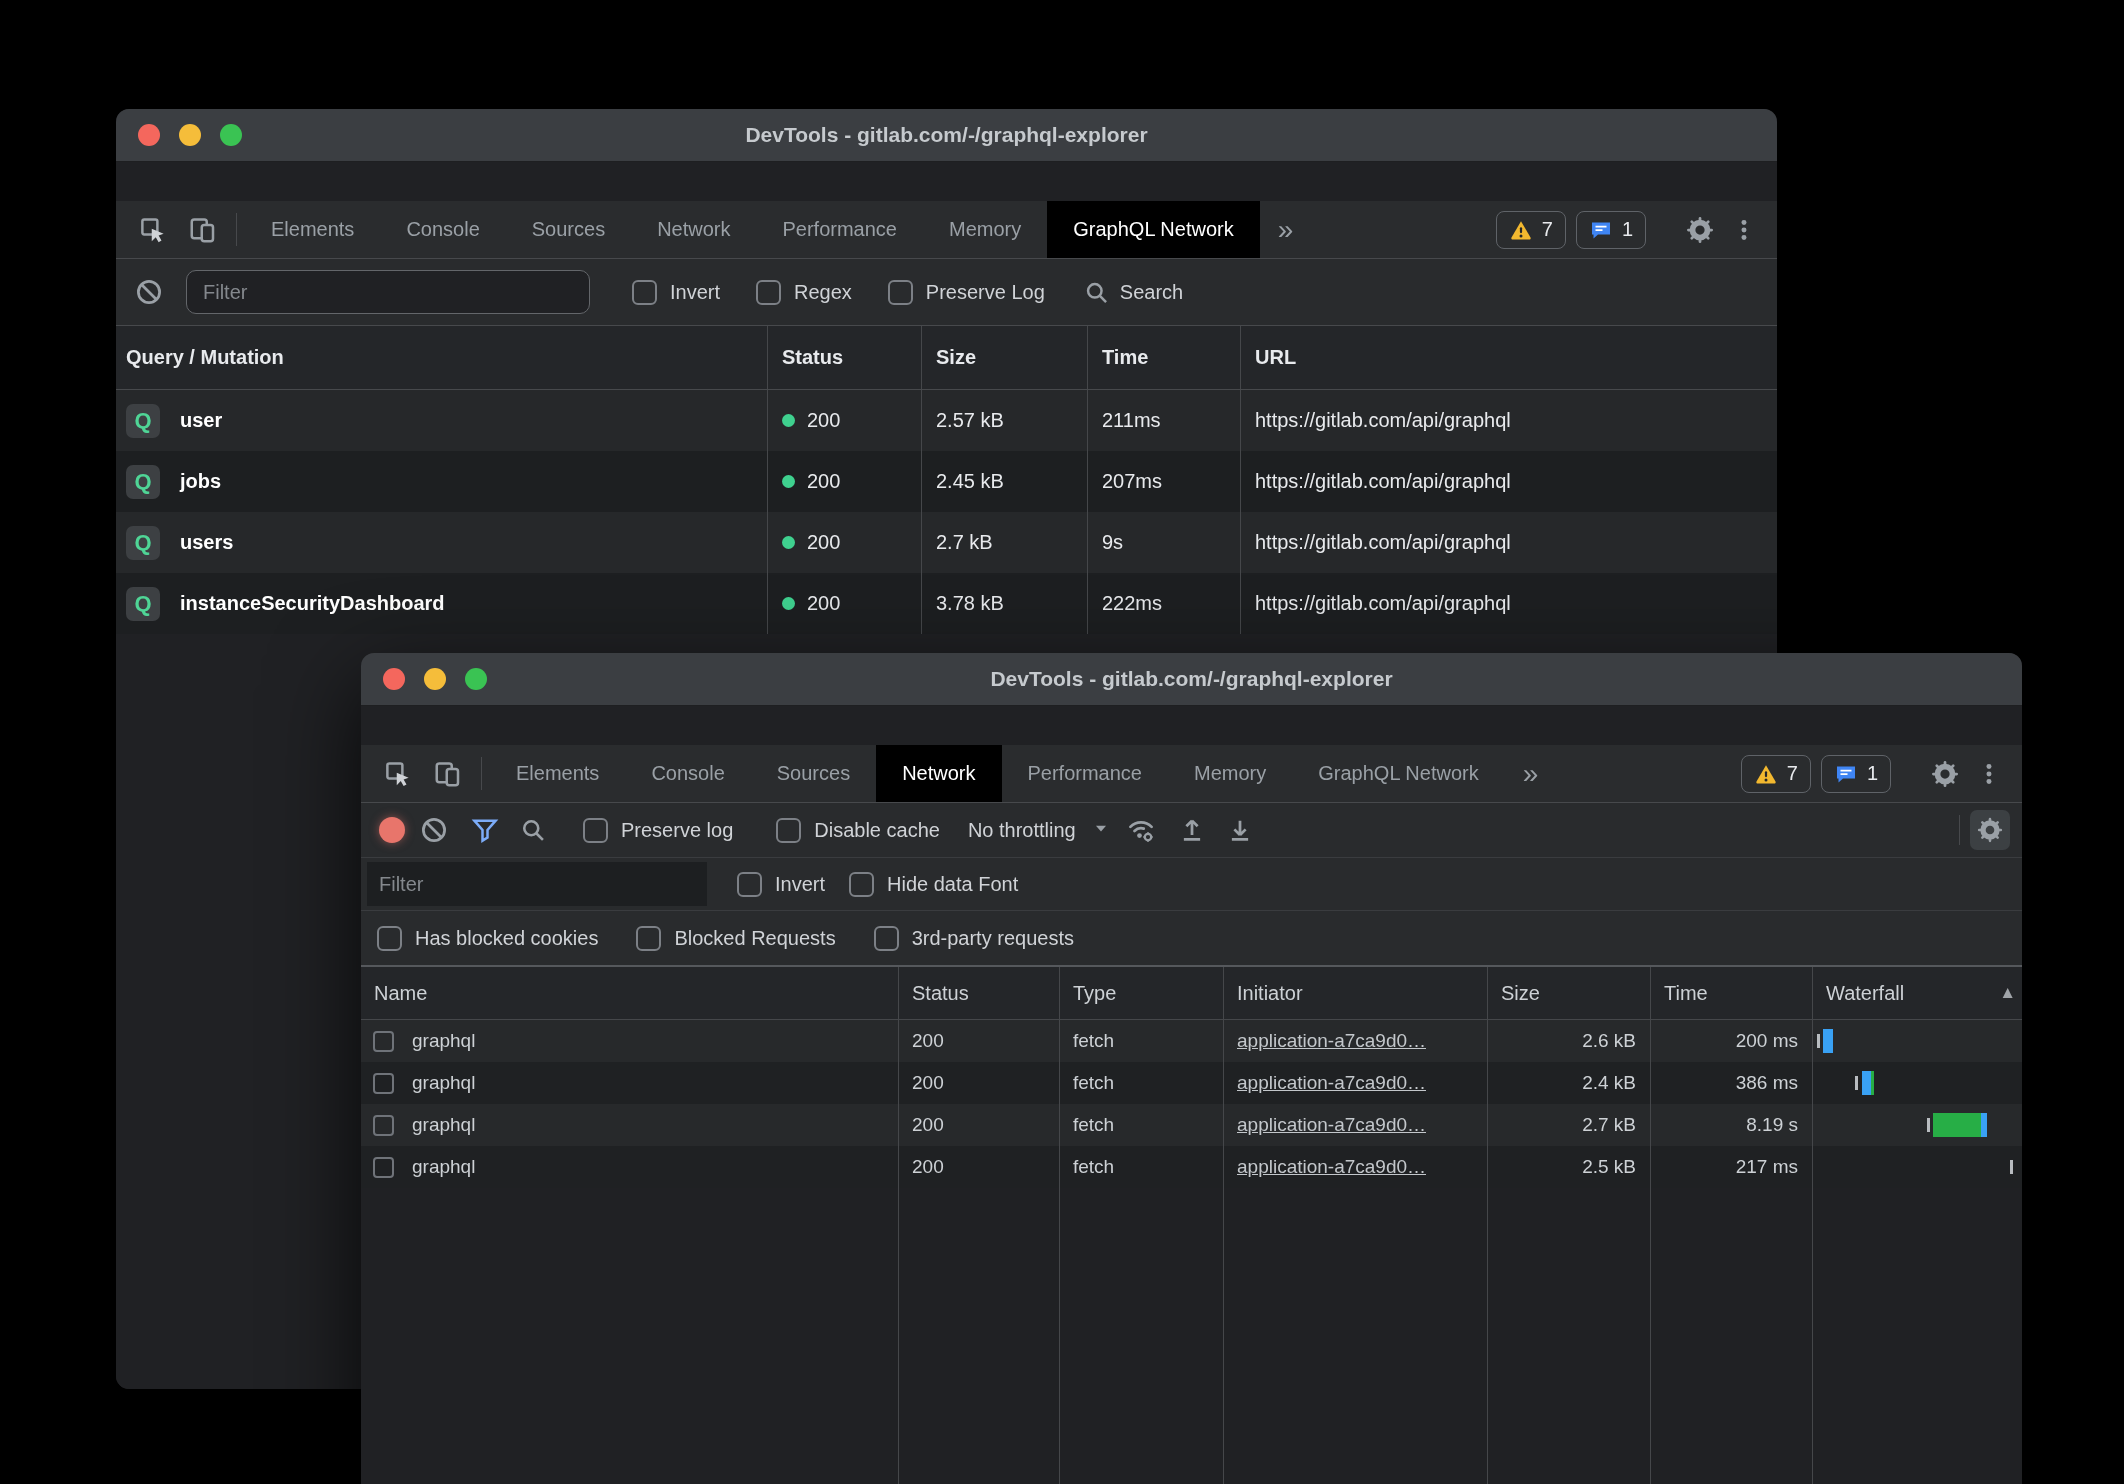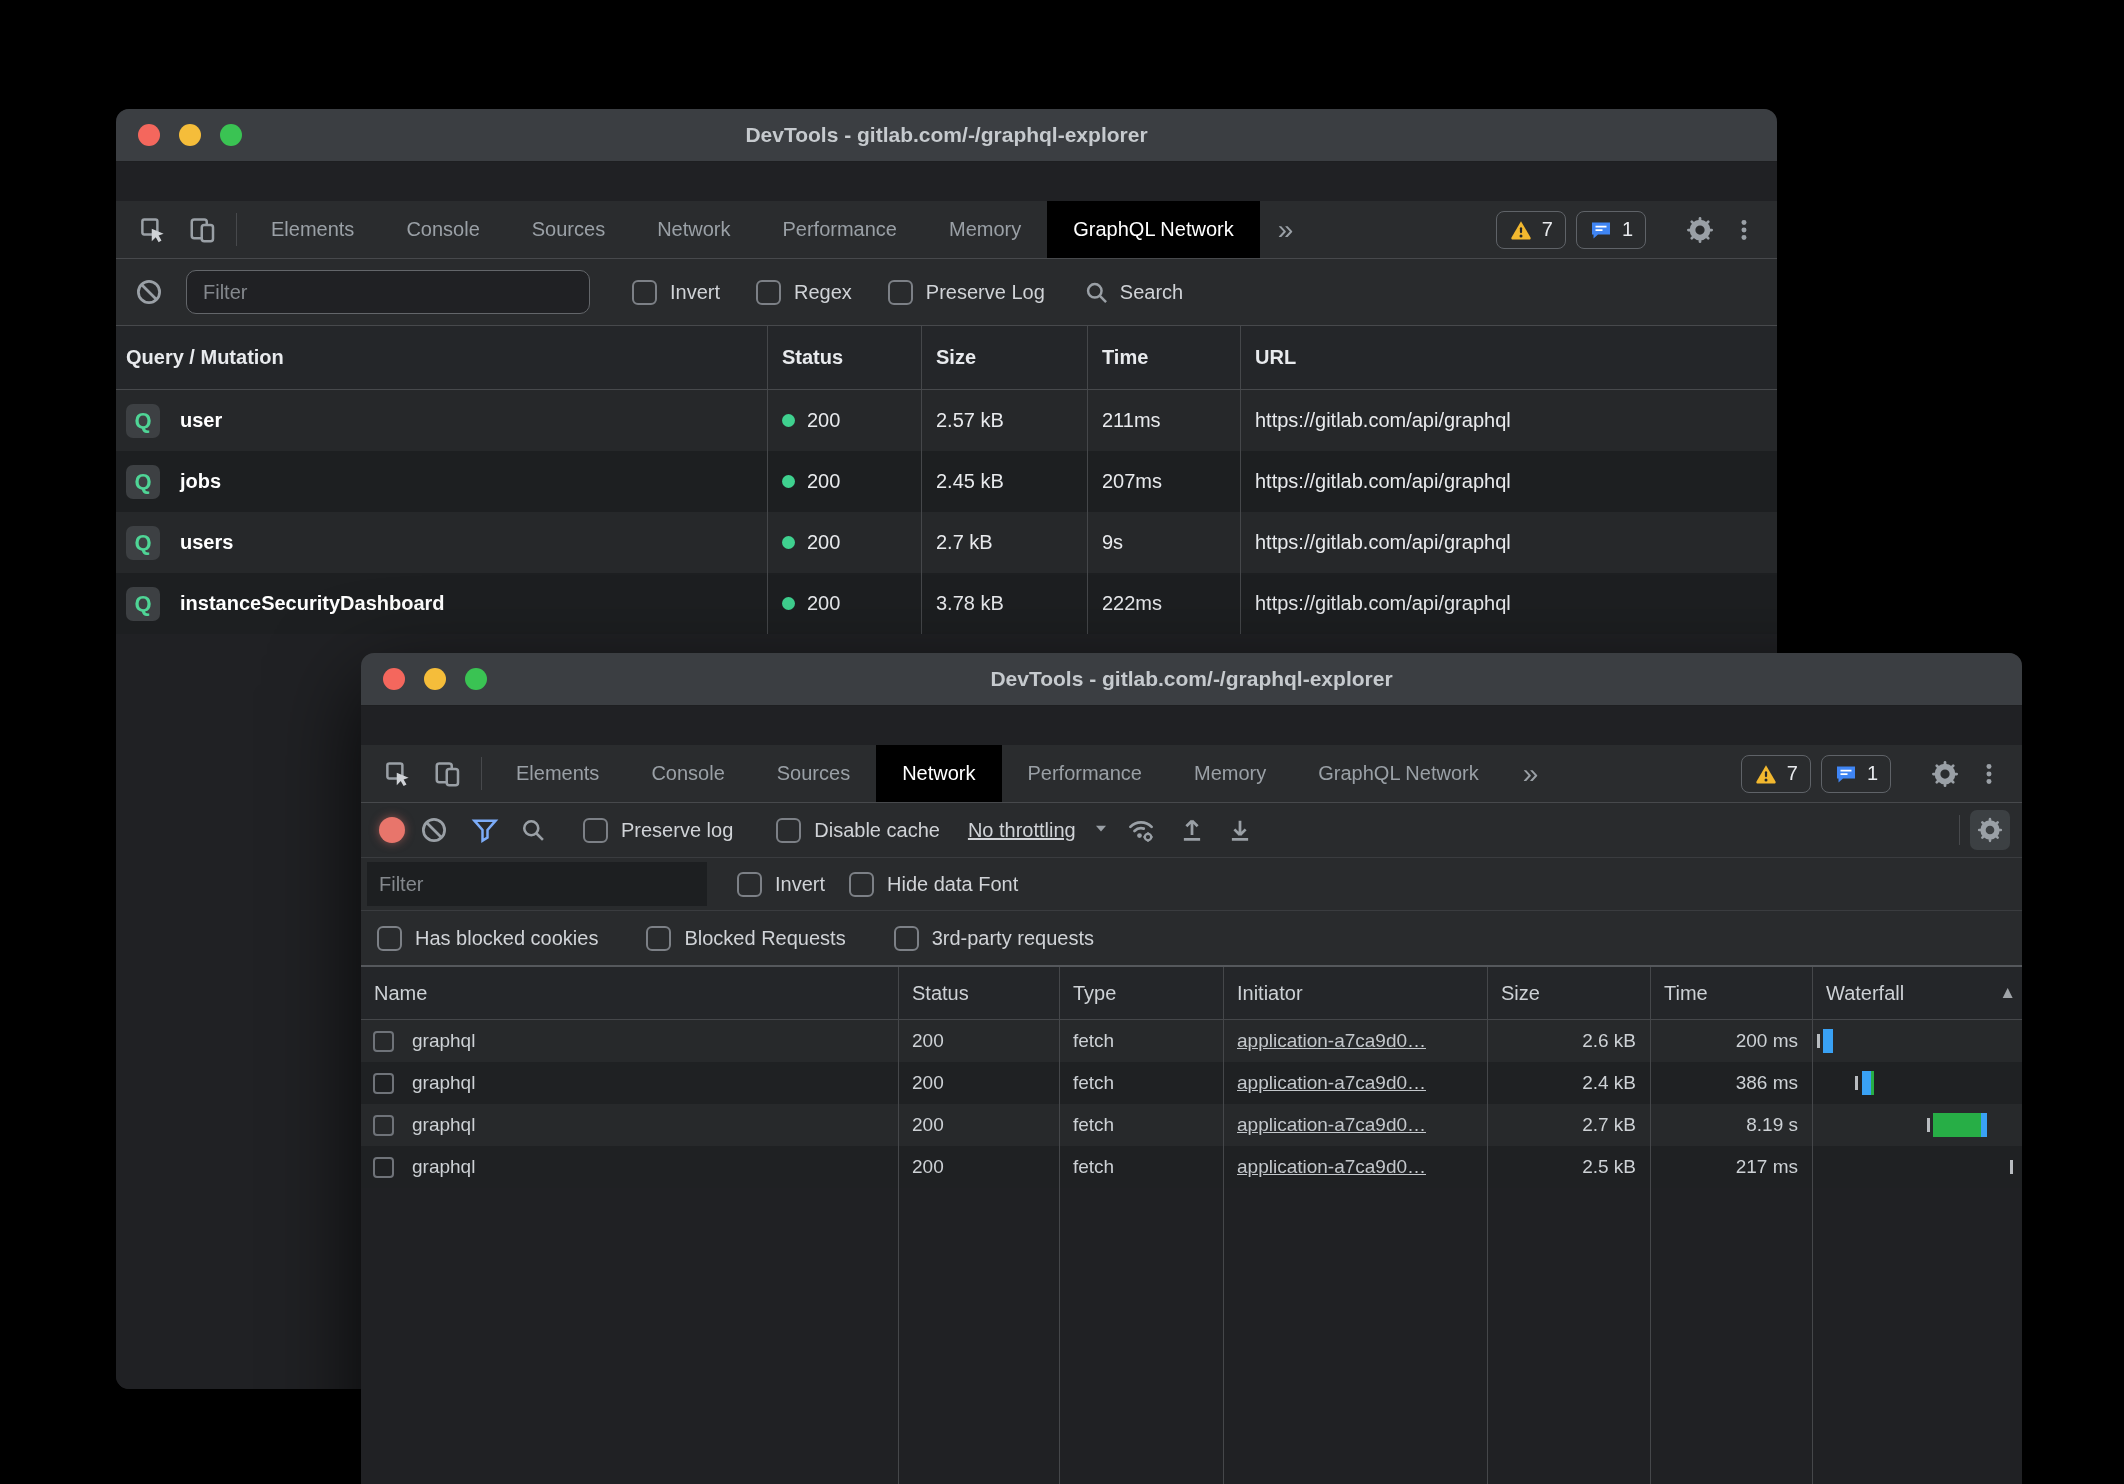--- a/index.html
+++ b/index.html
@@ -66,36 +66,36 @@
     font-weight:700;font-size:22px;display:flex;align-items:center;justify-content:center;}
   .qname{font-weight:700;color:#fff;}
   .dot{width:13px;height:13px;border-radius:50%;background:#3fd18f;margin-right:12px;}
   .gql-empty{flex:1;background:#202124;}
 
   
   .net-toolbar{height:54px;flex:0 0 54px;background:#292b2d;border-bottom:1px solid #3a3c3f;
     display:flex;align-items:center;padding:0 12px;}
   .record-dot{width:26px;height:26px;border-radius:50%;background:#e8756b;
     box-shadow:0 0 10px rgba(232,117,107,.5);margin:0 12px 0 6px;}
-  .throttle{display:flex;align-items:flex-start;gap:16px;color:#d0d3d7;font-size:20px;margin-left:28px;text-decoration:underline;}
+  .throttle{display:flex;align-items:flex-start;gap:16px;color:#d0d3d7;font-size:20px;margin-left:28px;}
   .gear-box{width:40px;height:40px;background:#3c4043;border-radius:7px;
     display:flex;align-items:center;justify-content:center;}
   .net-toolbar .cb-group{margin-left:16px;}
 
   .net-filterbar{height:52px;flex:0 0 52px;background:#292b2d;border-bottom:1px solid #3a3c3f;
     display:flex;align-items:center;padding:0 6px;font-size:20px;color:#d0d3d7;}
   .net-filter-input{width:316px;height:44px;background:#1d1f21;border:none;color:#e8eaed;
     font-size:20px;padding:0 12px;outline:none;}
   .net-filterbar .cb-group{margin-left:30px;}
   .pills{display:flex;align-items:center;gap:27px;margin-left:16px;white-space:nowrap;}
   .pill{color:#cfd2d6;}
   .pill.selected{background:#4a4d51;color:#fff;padding:4px 11px;border-radius:7px;margin-right:-8px;}
 
   .net-optionbar{height:54px;flex:0 0 54px;background:#292b2d;border-bottom:2px solid #55585c;
-    display:flex;align-items:center;padding:0 16px;gap:48px;}
+    display:flex;align-items:center;padding:0 16px;gap:38px;}
 
   .net-grid{display:grid;grid-template-columns:537px 161px 164px 264px 163px 162px 1fr;}
   .net-header{height:52px;background:#242629;border-bottom:1px solid #45474a;
     color:#cdd1d5;font-size:20px;}
   .net-header>div{display:flex;align-items:center;padding-left:13px;}
   .net-header .wf-head{justify-content:space-between;padding-right:6px;}
   .sort-arrow{color:#a0a4a8;font-size:17px;}
   .net-row{height:42px;font-size:19px;color:#cdd1d5;}
   .net-row>div{display:flex;align-items:center;padding-left:13px;overflow:hidden;}
   .net-row.odd{background:#27292b;} .net-row.even{background:#1f2123;}

